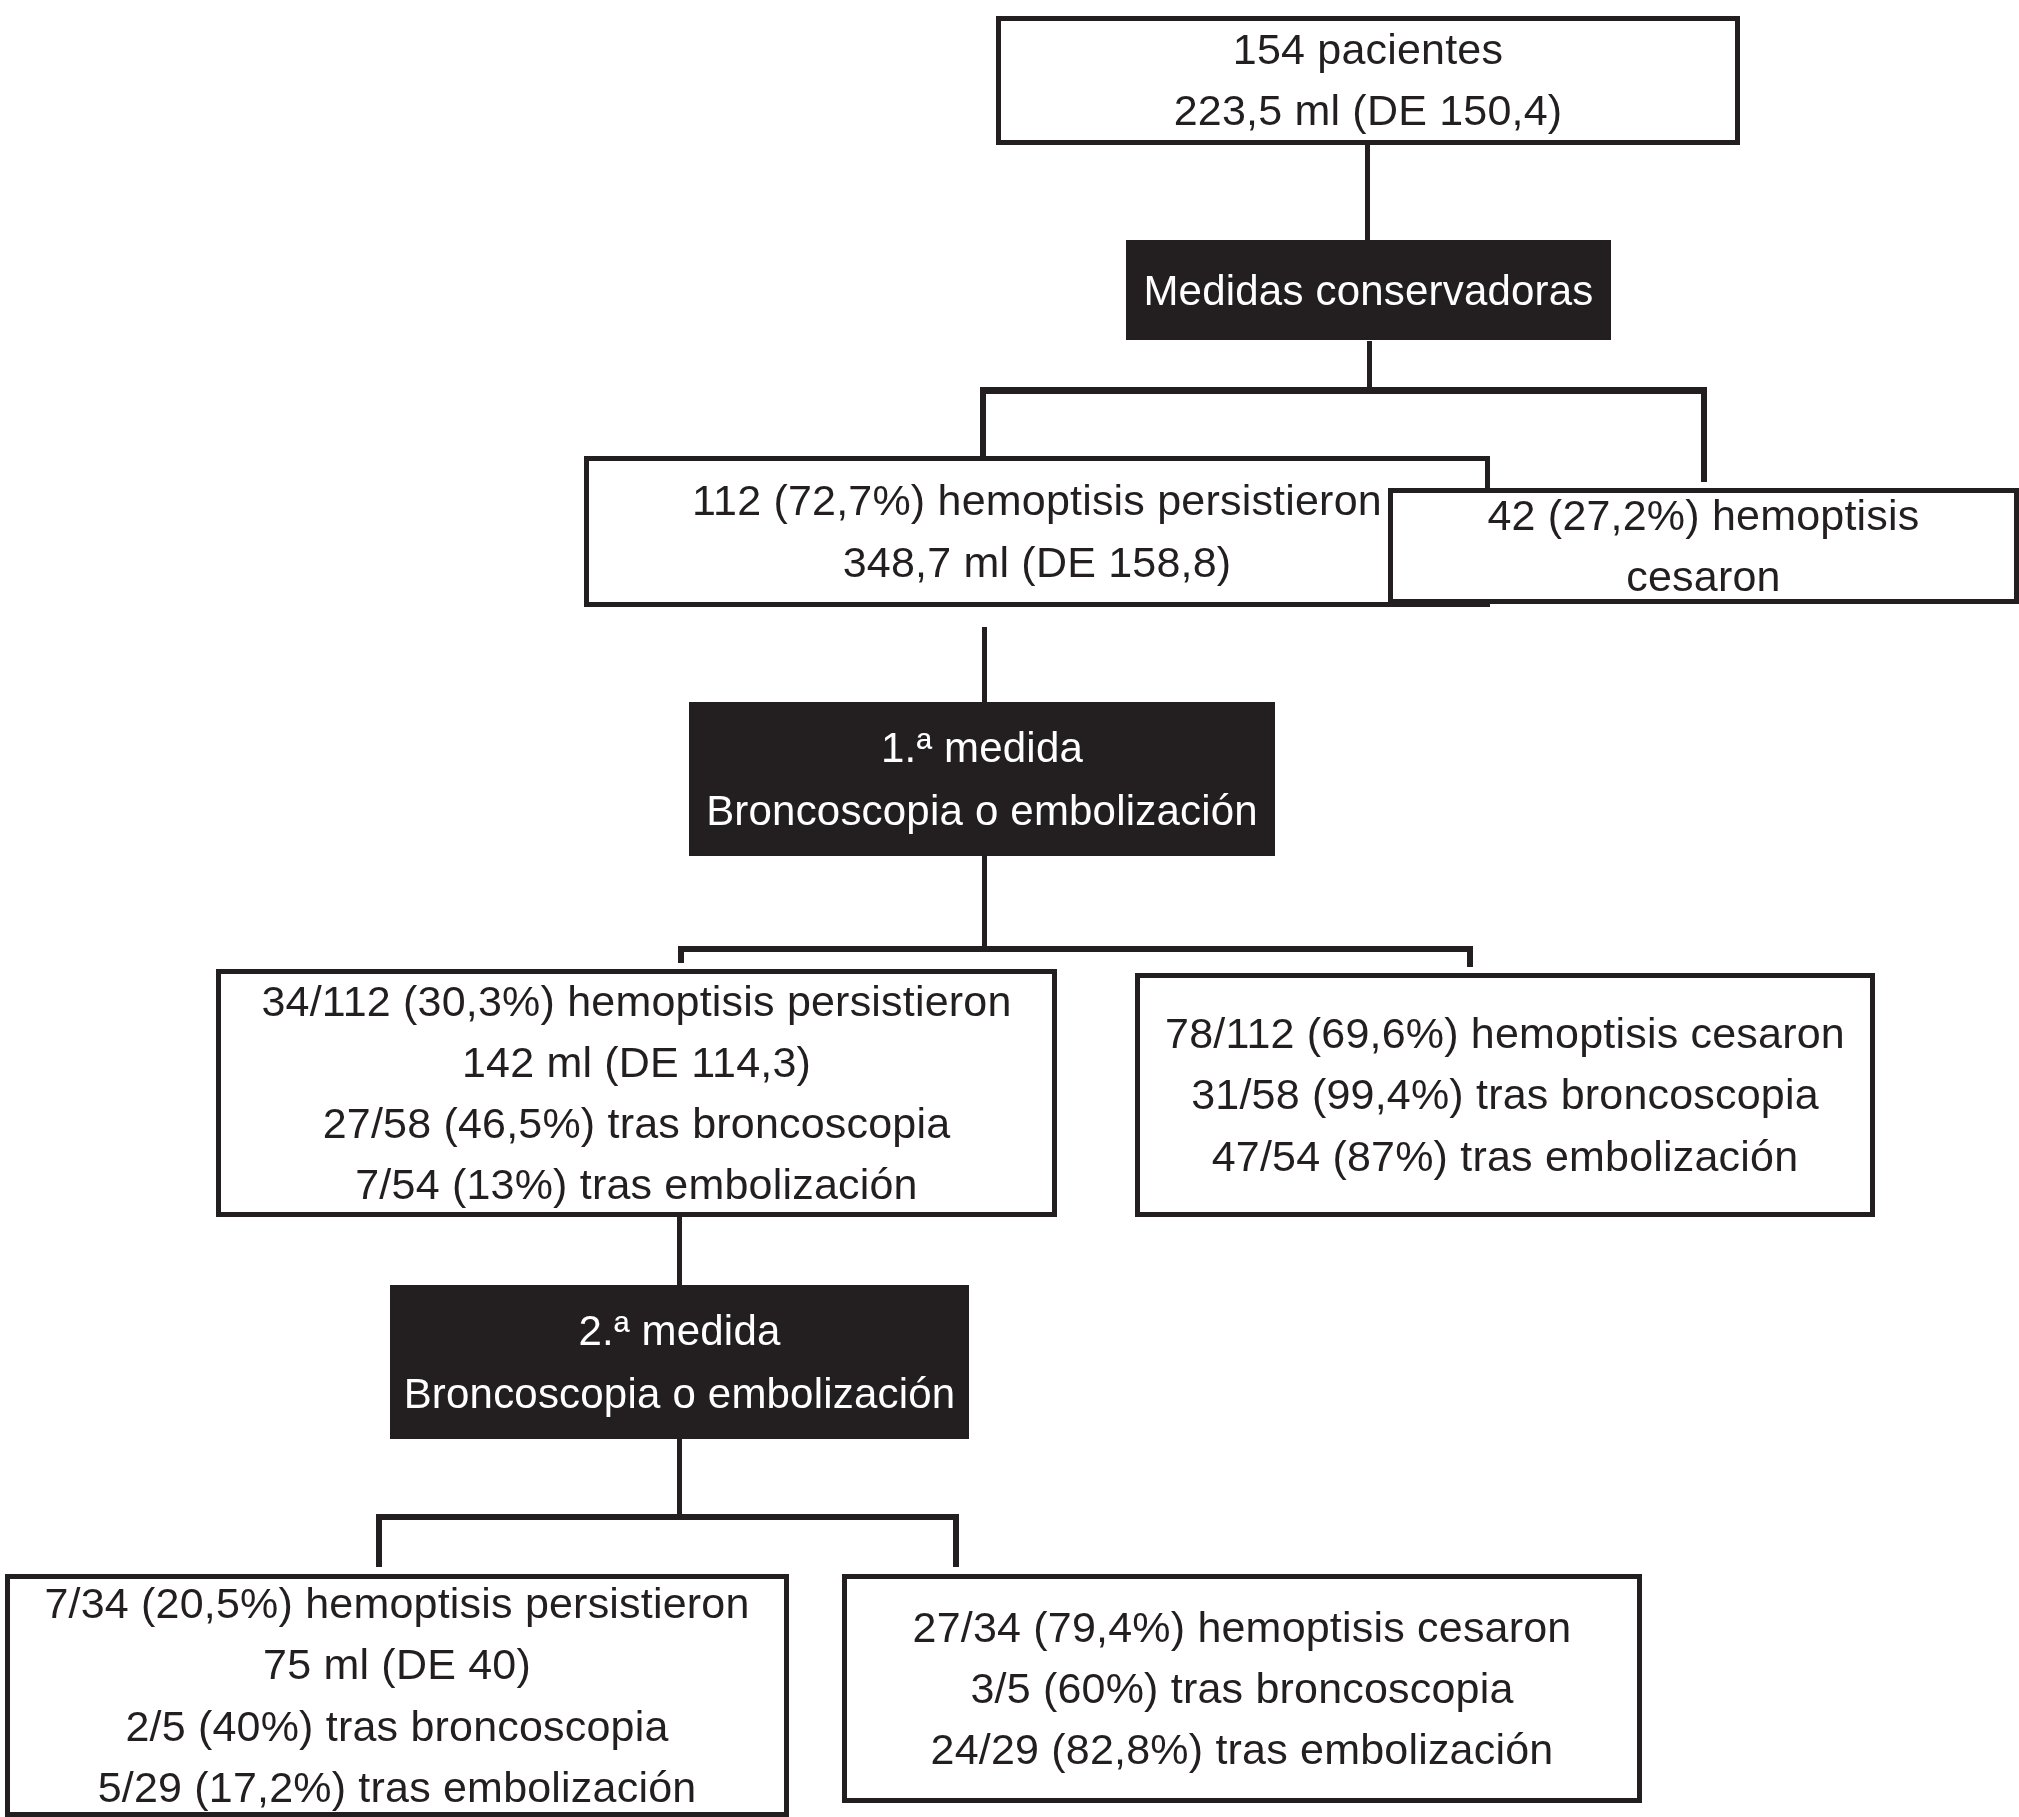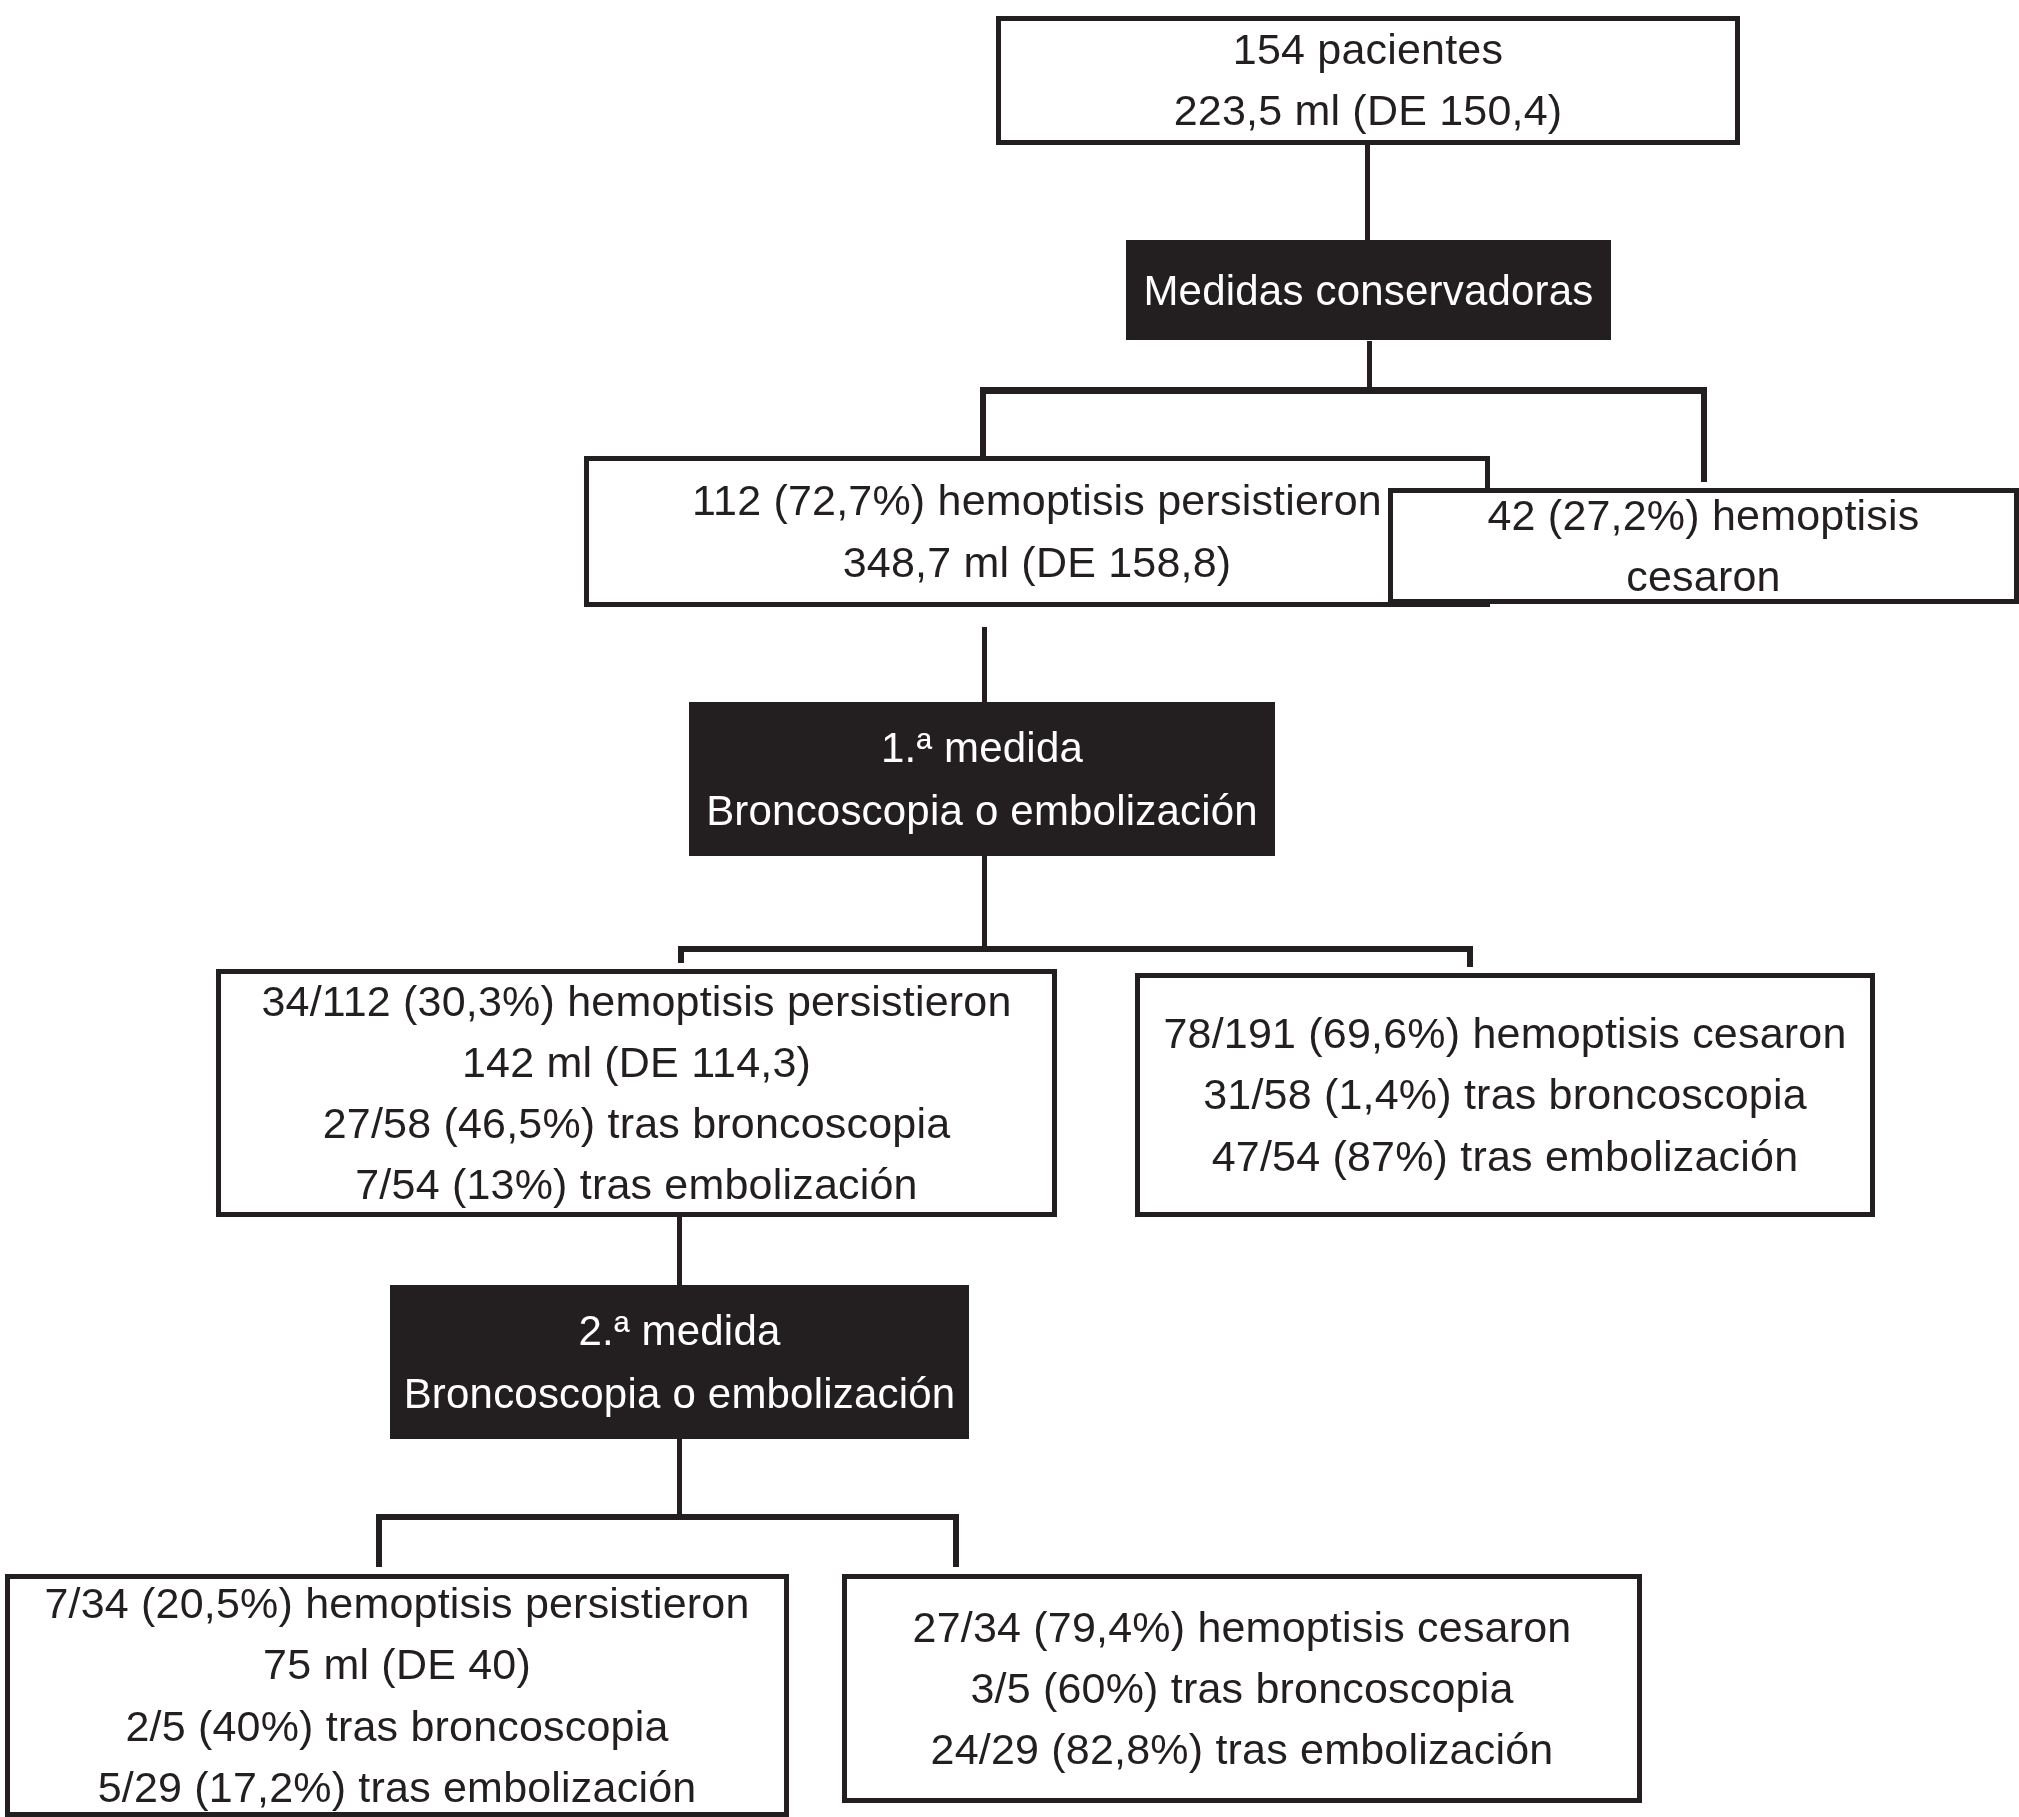--- a/index.html
+++ b/index.html
@@ -88,22 +88,22 @@
   </div>
 
   <div class="node white" style="left:216px;top:961px;width:841px;height:248px">
     <div>34/112 (30,3%) hemoptisis persistieron</div>
     <div>142 ml (DE 114,3)</div>
     <div>27/58 (46,5%) tras broncoscopia</div>
     <div>7/54 (13%) tras embolización</div>
   </div>
 
   <div class="node white" style="left:1135px;top:965px;width:740px;height:244px">
-    <div>78/191 (69,6%) hemoptisis cesaron</div>
-    <div>31/58 (1,4%) tras broncoscopia</div>
+    <div>78/112 (69,6%) hemoptisis cesaron</div>
+    <div>31/58 (99,4%) tras broncoscopia</div>
     <div>47/54 (87%) tras embolización</div>
   </div>
 
   <div class="node black" style="left:390px;top:1285px;width:579px;height:154px">
     <div>2.ª medida</div>
     <div>Broncoscopia o embolización</div>
   </div>
 
   <div class="node white" style="left:5px;top:1566px;width:784px;height:243px">
     <div>7/34 (20,5%) hemoptisis persistieron</div>

